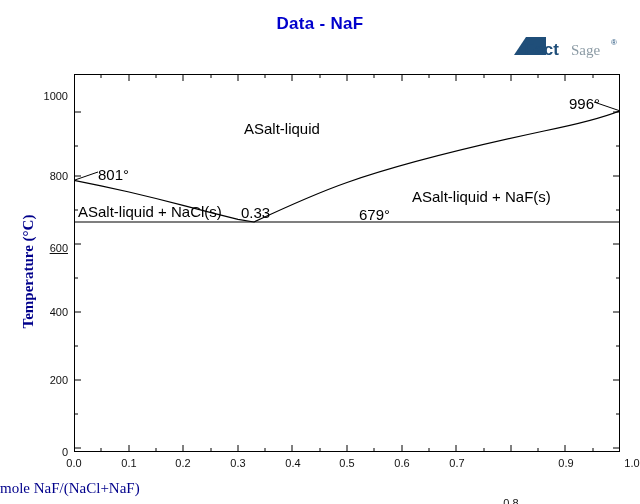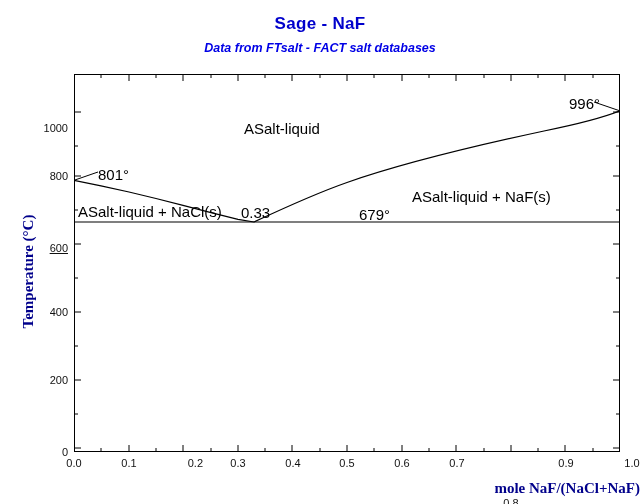--- a/index.html
+++ b/index.html
@@ -65,24 +65,24 @@
     position: absolute;
     left: 74px; top: 74px;
     width: 546px; height: 378px;
   }
 
   
   .x-axis-title {
     position: absolute;
     left: 0; top: 480px;
     width: 640px;
-    text-align: right;
+    text-align: left;
     color: #00008B;
     font-family: "Liberation Serif", serif;
-    font-weight: bold;
+    font-weight: normal;
     font-size: 15px;
   }
   .y-axis-title {
     position: absolute;
     left: -92px;
     top: 263px;
     width: 240px;
     text-align: center;
     color: #00008B;
     font-family: "Liberation Serif", serif;
@@ -117,23 +117,30 @@
     font-family: "Liberation Sans", sans-serif;
     font-size: 15px;
     white-space: nowrap;
   }
 </style>
 </head>
 <body>
 
 <div id="root">
 
-  <div class="chart-title">Sage - NaF</div>
-  <div class="chart-subtitle">Data from FTsalt - FACT salt databases</div>
-
+  <div class="chart-title">Data - NaF</div>
+
+  <div class="logo">
+    <svg width="112" height="30" viewBox="0 0 112 30">
+      <polygon points="2,22 14,4 34,4 34,22" fill="#1F4E79"></polygon>
+      <text x="12" y="22" font-family="Liberation Sans, sans-serif" font-size="17" font-weight="bold" fill="#1F4E79">Fact</text>
+      <text x="59" y="22" font-family="Liberation Serif, serif" font-size="15" fill="#8C9BA5">Sage</text>
+      <text x="99" y="12" font-family="Liberation Sans, sans-serif" font-size="8" fill="#1F4E79">®</text>
+    </svg>
+  </div>
 
   <div class="plot-frame"></div>
 
   <svg class="plot-svg" viewBox="0 0 546 378">
 
     <g stroke="#000" stroke-width="1">
       <line x1="0" y1="38" x2="7" y2="38"></line>
       <line x1="0" y1="72" x2="4" y2="72"></line>
       <line x1="0" y1="102" x2="7" y2="102"></line>
       <line x1="0" y1="136" x2="4" y2="136"></line>
@@ -217,25 +224,25 @@
     <line x1="0" y1="106.3" x2="24" y2="98" stroke="#000" stroke-width="1"></line>
 
     <line x1="546" y1="36.9" x2="520" y2="28" stroke="#000" stroke-width="1"></line>
   </svg>
 
   <div class="tick-label ytick" style="left:22px; top:446px;">0</div>
   <div class="tick-label ytick" style="left:22px; top:374px;">200</div>
   <div class="tick-label ytick" style="left:22px; top:306px;">400</div>
   <div class="tick-label ytick" style="left:22px; top:242px;text-decoration:underline;">600</div>
   <div class="tick-label ytick" style="left:22px; top:170px;">800</div>
-  <div class="tick-label ytick" style="left:22px; top:122px;">1000</div>
+  <div class="tick-label ytick" style="left:22px; top:90px;">1000</div>
 
   <div class="tick-label xtick" style="left:54px;  top:457px;">0.0</div>
   <div class="tick-label xtick" style="left:109px; top:457px;">0.1</div>
-  <div class="tick-label xtick" style="left:163px; top:457px;text-align:right;">0.2</div>
+  <div class="tick-label xtick" style="left:163px; top:457px;">0.2</div>
   <div class="tick-label xtick" style="left:218px; top:457px;">0.3</div>
   <div class="tick-label xtick" style="left:273px; top:457px;">0.4</div>
   <div class="tick-label xtick" style="left:327px; top:457px;">0.5</div>
   <div class="tick-label xtick" style="left:382px; top:457px;">0.6</div>
   <div class="tick-label xtick" style="left:437px; top:457px;">0.7</div>
   <div class="tick-label xtick" style="left:491px; top:457px;margin-top:40px;">0.8</div>
   <div class="tick-label xtick" style="left:546px; top:457px;">0.9</div>
   <div class="tick-label xtick" style="left:612px; top:457px;">1.0</div>
 
   <div class="x-axis-title">mole NaF/(NaCl+NaF)</div>

